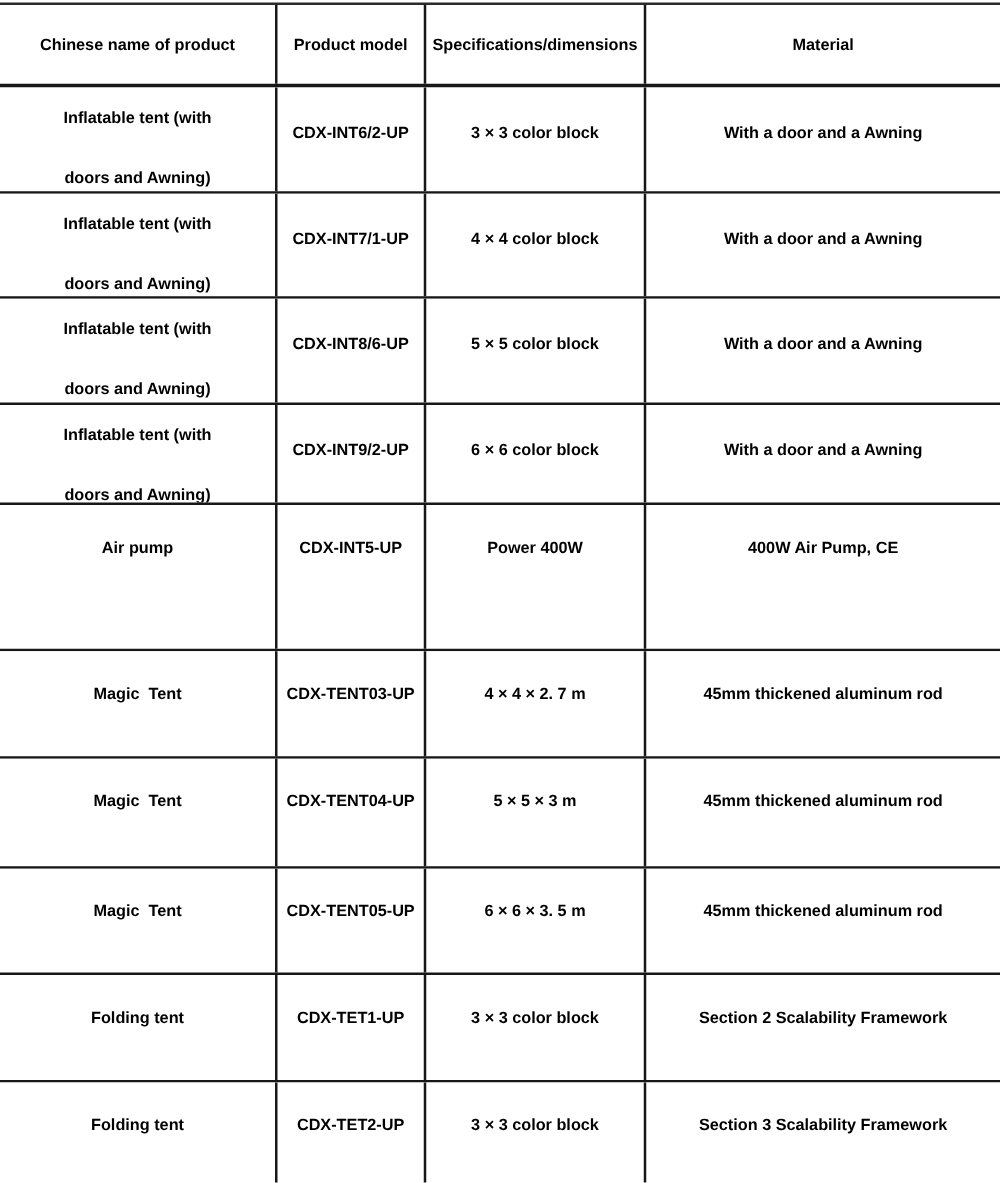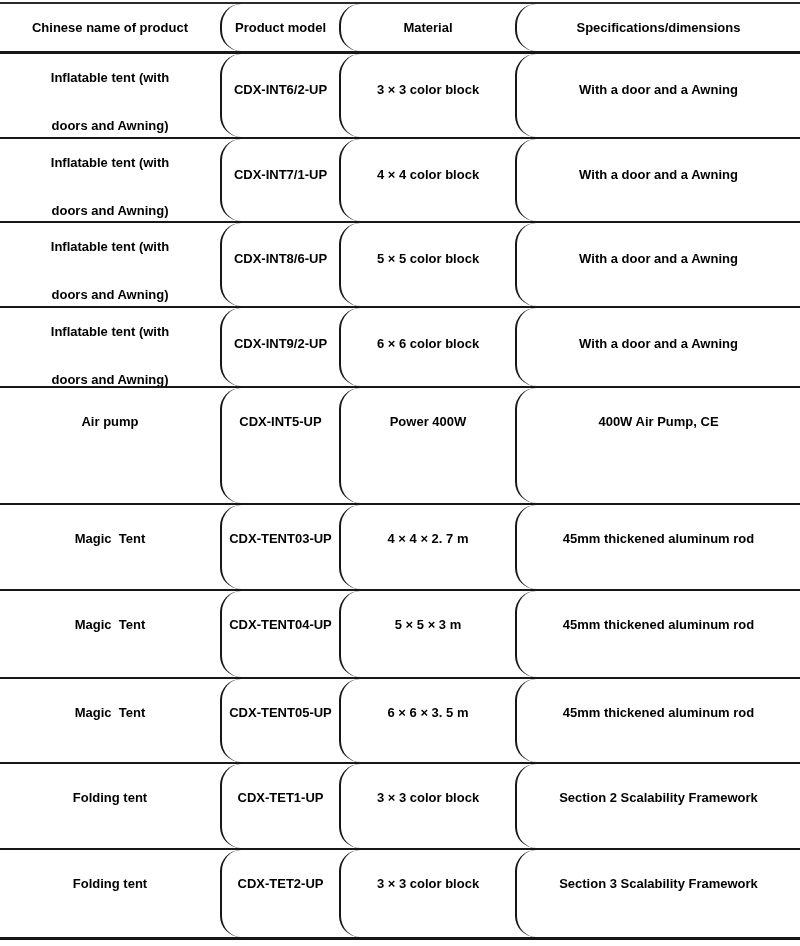--- a/index.html
+++ b/index.html
@@ -21,37 +21,36 @@
     box-sizing:border-box;
   }
   .row{
     display:grid;
     grid-template-columns:220px 119px 176px 1fr;
     box-sizing:border-box;
     border-bottom:2px solid #171717;
     background:#ffffff;
   }
   .row.header{
-    height:50px;
+    height:66px;
     border-bottom-width:3px;
   }
   #rows .row:last-child{
     border-bottom:none;
   }
   .c{
     box-sizing:border-box;
     text-align:center;
     font-size:13px;
     line-height:16px;
     white-space:pre-wrap;
     overflow:hidden;
   }
   .c2,.c3,.c4{
     border-left:2px solid #171717;
-    border-radius:21px;
   }
   .h{
     display:flex;
     align-items:center;
     justify-content:center;
     padding:0 2px;
   }
   
   .tight .c1{
     line-height:48px;
@@ -69,22 +68,22 @@
     padding-right:10px;
   }
 </style>
 </head>
 <body>
 
 <div id="table">
   <div class="row header">
     <div class="c h c1">Chinese name of product</div>
     <div class="c h c2">Product model</div>
+    <div class="c h c3">Specifications/dimensions</div>
     <div class="c h c4">Material</div>
-    <div class="c h c3">Specifications/dimensions</div>
   </div>
   <div id="rows">
       <div class="row tight" style="height: 85px;">
         <div class="c c1">Inflatable tent (with doors and Awning)</div>
         <div class="c c2">CDX-INT6/2-UP</div>
         <div class="c c3">3 × 3 color block</div>
         <div class="c c4">With a door and a Awning</div>
       </div>
       <div class="row tight" style="height: 84px;">
         <div class="c c1">Inflatable tent (with doors and Awning)</div>

